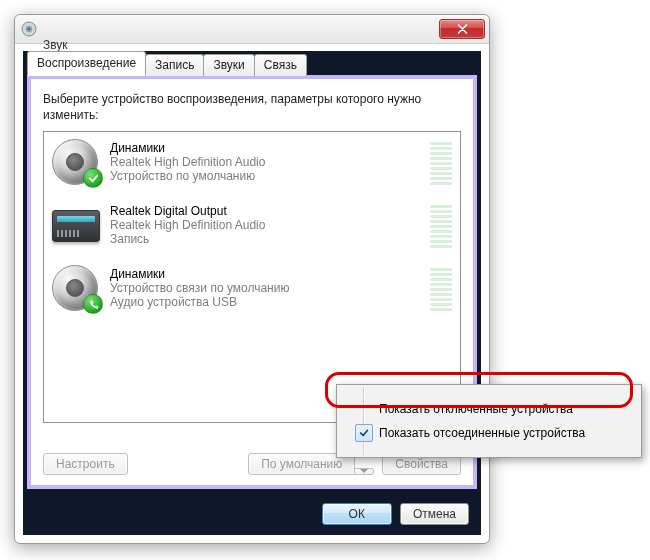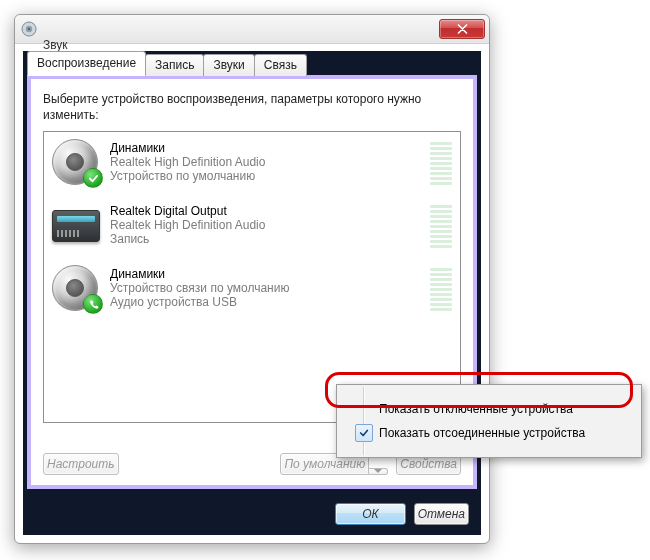--- a/index.html
+++ b/index.html
@@ -189,25 +189,24 @@
     position:absolute;
     left:12px; right:12px; bottom:10px;
     display:flex;
     align-items:center;
     justify-content: space-between;
   }
   .btn {
     border:1px solid #8c8c8c;
     border-radius:3px;
     background: linear-gradient(to bottom,#fdfdfd,#e7e7e7);
-    padding: 3px 3px;
+    padding: 3px 12px;
     font-size:12px;
     color:#333;
     box-shadow: inset 0 0 0 1px rgba(255,255,255,.6);
-    font-style: italic;
   }
   .btn.disabled { color:#9a9a9a; border-color:#bfbfbf; background:linear-gradient(to bottom,#fbfbfb,#f0f0f0);}
   .splitbtn {
     display:flex;
     align-items:flex-end;
   }
   .splitbtn .btn { border-radius:3px 0 0 3px; }
   .splitbtn .drop {
     border:1px solid #bfbfbf; border-left:none;
     border-radius:0 3px 3px 0;

